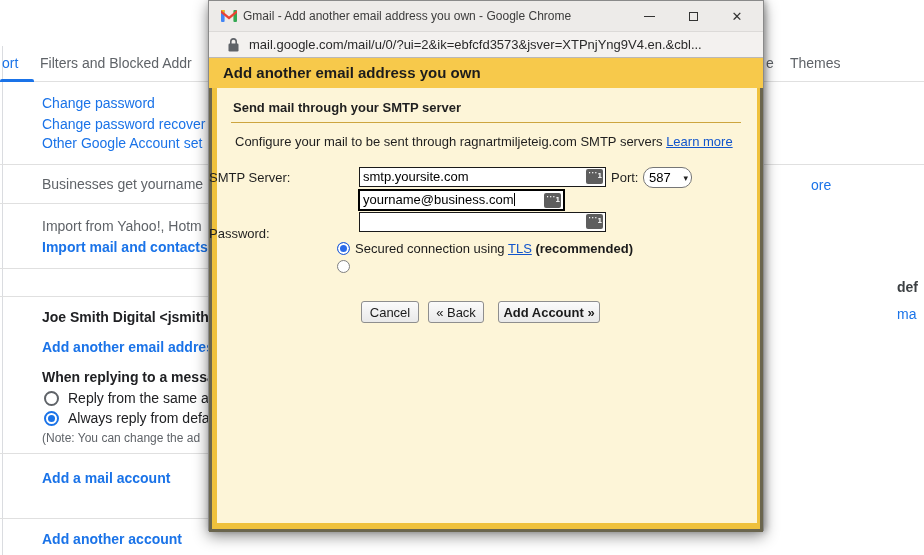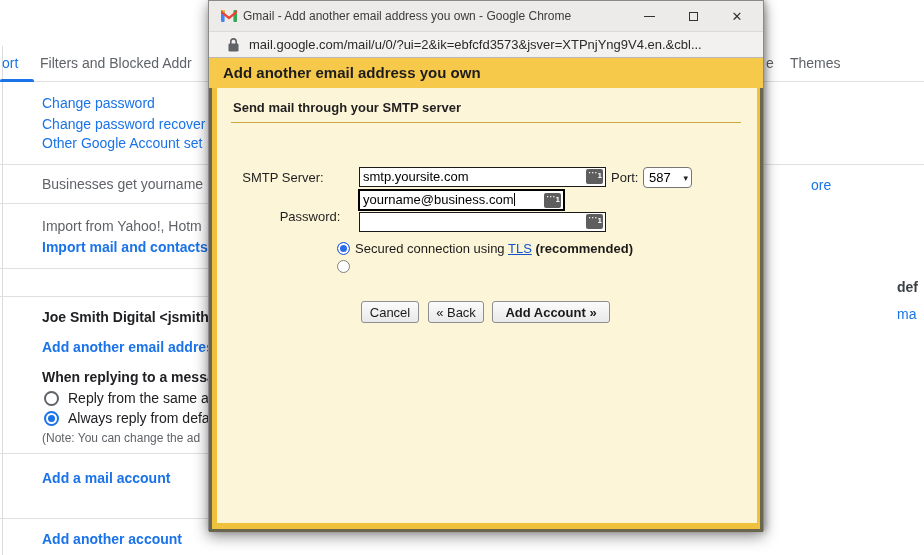--- a/index.html
+++ b/index.html
@@ -49,33 +49,33 @@
     background:#efc13c;
     border-left:3px solid #6a654e;border-right:3px solid #6a654e;border-bottom:3px solid #6a654e;
   }
   .dlg-header{left:0;top:57px;right:0;height:30px;line-height:30px;padding-left:14px;
     background:#f7c94b;font-size:15px;font-weight:bold;color:#1c1c1c;box-sizing:border-box;}
   .dlg-content{left:8px;top:87px;width:540px;height:435px;background:#fdf5d8;}
   .dlg-sec-title{left:24px;top:99px;font-size:13px;font-weight:bold;color:#1f1f1f;white-space:nowrap;}
   .dlg-divider{left:22px;width:510px;top:121px;height:1px;background:#cda53f;}
   .dlg-desc{left:26px;top:133px;font-size:13px;color:#1f1f1f;white-space:nowrap;}
   .dlg-link{color:#1155cc;text-decoration:underline;cursor:pointer;}
-  .flabel{left:0;width:148px;text-align:center;font-size:13px;color:#1f1f1f;}
+  .flabel{left:0;width:148px;text-align:left;font-size:13px;color:#1f1f1f;}
   .finput{
     left:150px;width:247px;height:20px;background:#fff;border:1px solid #1a1a1a;box-sizing:border-box;
     font-size:13px;color:#000;line-height:18px;padding-left:3px;white-space:nowrap;
   }
   .finput.focused{left:149px;width:207px;height:22px;border:2px solid #000;}
   .fic{position:absolute;right:2px;top:1px;width:17px;height:15px;background:rgba(72,72,72,.88);border-radius:2px;}
   .fic .dots{position:absolute;left:2px;top:-5px;color:#fff;font-size:10px;letter-spacing:0;}
   .fic .one{position:absolute;right:1px;bottom:-1px;color:#fff;font-size:8px;font-weight:bold;}
   .caret{display:inline-block;width:1px;height:13px;background:#000;vertical-align:-2px;margin-left:1px;}
   .port-label{left:402px;font-size:13px;color:#1f1f1f;}
   .port-select{
-    left:434px;width:49px;height:21px;background:#fff;border:1px solid #767676;border-radius:4px;box-sizing:border-box;
+    left:434px;width:49px;height:21px;background:#fff;border:1px solid #767676;border-radius:10px;box-sizing:border-box;
     font-size:13px;color:#000;display:flex;align-items:center;justify-content:space-between;padding:0 3px 0 5px;cursor:pointer;
   }
   .port-chevron{font-size:9px;color:#222;}
   .d-radio{width:13px;height:13px;border:1px solid #808080;border-radius:50%;background:#fff;box-sizing:border-box;cursor:pointer;}
   .d-radio.sel{border:1px solid #2660d8;background:#2b6be8;box-shadow:inset 0 0 0 2px #fff;}
   .d-radio-label{font-size:13px;color:#1b1b1b;white-space:nowrap;}
   .dlg-btn{
     height:22px;background:linear-gradient(#fbfbfb,#e9e9e9);border:1px solid #8e8e8e;border-radius:3px;box-sizing:border-box;
     font-size:13px;color:#1b1b1b;display:flex;align-items:center;justify-content:center;cursor:pointer;white-space:nowrap;
   }
@@ -156,20 +156,24 @@
     </svg>
     <div class="abs url-text">mail.google.com/mail/u/0/?ui=2&amp;ik=ebfcfd3573&amp;jsver=XTPnjYng9V4.en.&amp;cbl...</div>
   </div>
 
   <div class="abs dlgpage"></div>
   <div class="abs dlg-content"></div>
   <div class="abs dlg-header">Add another email address you own</div>
 
   <div class="abs dlg-sec-title">Send mail through your SMTP server</div>
   <div class="abs dlg-divider"></div>
+  <div class="abs dlg-desc">
+    <span>Configure your mail to be sent through ragnartmiljeteig.com SMTP servers</span>
+    <span class="dlg-link">Learn more</span>
+  </div>
 
   <div class="abs flabel" style="top:169px;">SMTP Server:</div>
   <div class="abs finput" style="top:166px;">
     <span>smtp.yoursite.com</span>
     <span class="fic">
       <span class="dots">⋯</span>
       <span class="one">1</span>
     </span>
   </div>
   <div class="abs port-label" style="top:169px;">Port:</div>
@@ -179,33 +183,33 @@
   </div>
 
   <div class="abs finput focused" style="top:188px;">
     <span>yourname@business.com</span><span class="caret"></span>
     <span class="fic" style="top:2px;">
       <span class="dots">⋯</span>
       <span class="one">1</span>
     </span>
   </div>
 
-  <div class="abs flabel" style="top:208px;margin-left:27px;">Password:</div>
+  <div class="abs flabel" style="top:225px;">Password:</div>
   <div class="abs finput" style="top:211px;">
     <span></span>
     <span class="fic">
       <span class="dots">⋯</span>
       <span class="one">1</span>
     </span>
   </div>
 
   <div class="abs d-radio sel" style="left:128px;top:241px;"></div>
   <div class="abs d-radio-label" style="left:146px;top:240px;">
     <span>Secured connection using </span><span class="dlg-link">TLS</span>
     <b>(recommended)</b>
   </div>
   <div class="abs d-radio" style="left:128px;top:259px;"></div>
 
   <div class="abs dlg-btn" style="left:152px;top:300px;width:58px;">Cancel</div>
   <div class="abs dlg-btn" style="left:219px;top:300px;width:56px;">« Back</div>
-  <div class="abs dlg-btn primary" style="left:283px;top:300px;width:118px;">Add Account »</div>
+  <div class="abs dlg-btn primary" style="left:289px;top:300px;width:102px;">Add Account »</div>
 
 </div>
 
 </body></html>

